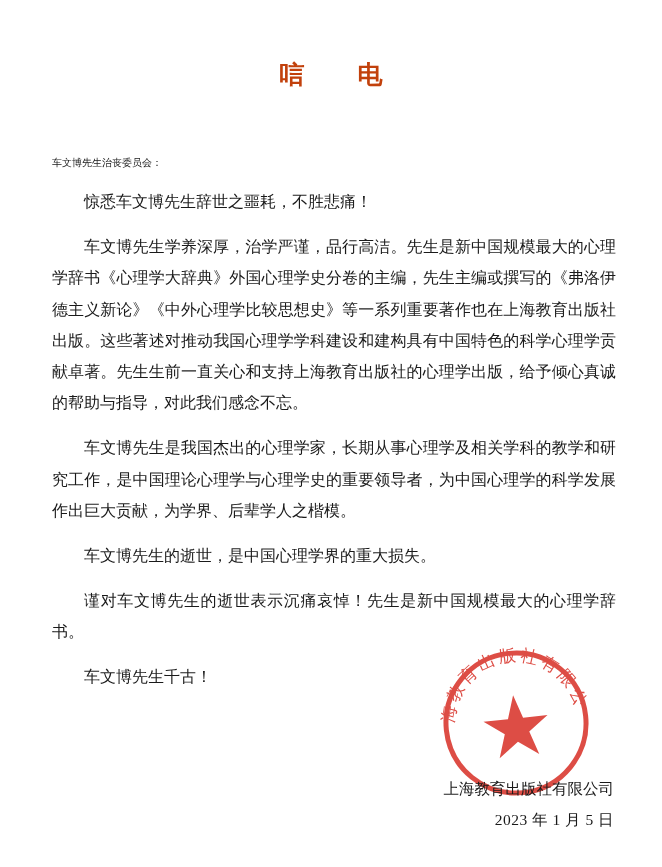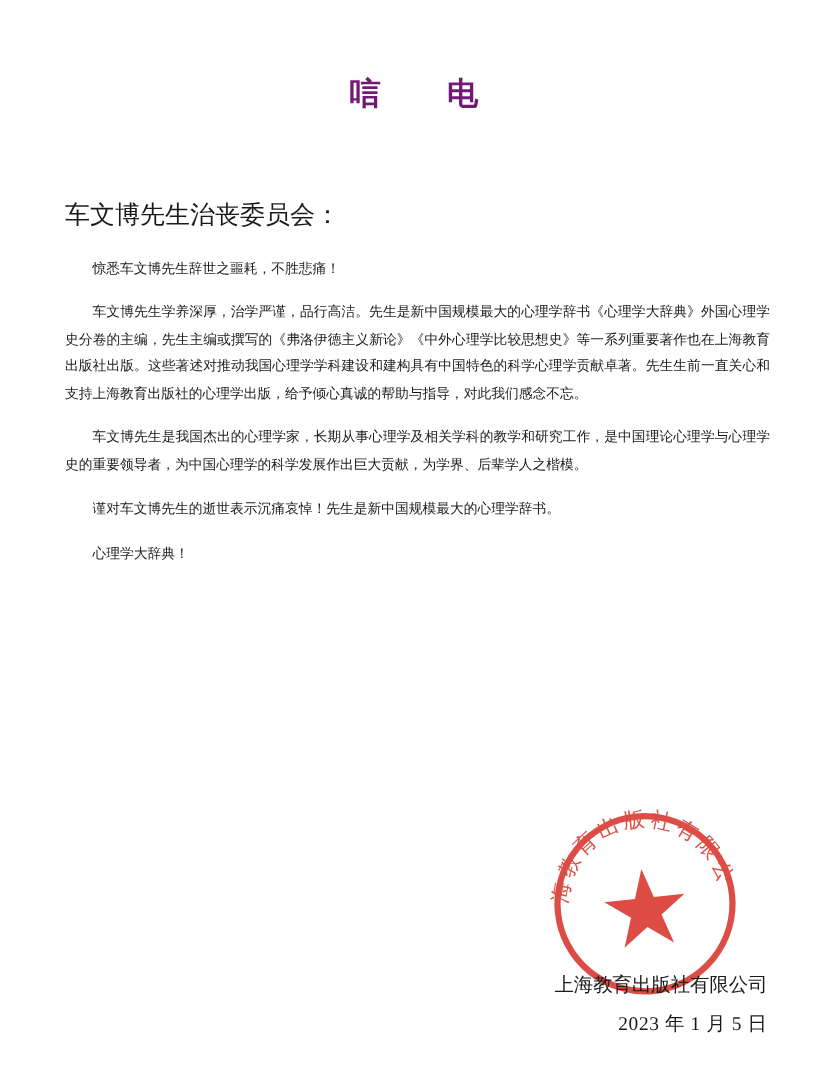--- a/index.html
+++ b/index.html
@@ -25,39 +25,39 @@
   }
 
   .doc-title {
     text-align: center;
     font-size: 25px;
     font-weight: bold;
     letter-spacing: 14px;
     margin: 0;
     padding-top: 58px;
     padding-left: 14px;
-    color: #701a75;
+    color: #c2410c;
     font-family: "DejaVu Serif", "Liberation Serif", serif;
   }
 
   .body-block {
     margin-top: 62px;
     padding-left: 52px;
     padding-right: 46px;
   }
 
   .salutation {
-    font-size: 20px;
+    font-size: 10px;
     line-height: 1.9;
     margin: 0 0 14px 0;
     text-align: left;
   }
 
   p.para {
-    font-size: 11px;
+    font-size: 16px;
     line-height: 1.95;
     margin: 0 0 14px 0;
     text-indent: 2em;
     text-align: justify;
     text-justify: inter-ideograph;
   }
 
   .signature-block {
     position: absolute;
     right: 48px;
@@ -101,22 +101,23 @@
 
   <h1 class="doc-title">唁　电</h1>
 
   <div class="body-block">
 
     <div class="salutation">车文博先生治丧委员会：</div>
 
     <p class="para">惊悉车文博先生辞世之噩耗，不胜悲痛！</p>
     <p class="para">车文博先生学养深厚，治学严谨，品行高洁。先生是新中国规模最大的心理学辞书《心理学大辞典》外国心理学史分卷的主编，先生主编或撰写的《弗洛伊德主义新论》《中外心理学比较思想史》等一系列重要著作也在上海教育出版社出版。这些著述对推动我国心理学学科建设和建构具有中国特色的科学心理学贡献卓著。先生生前一直关心和支持上海教育出版社的心理学出版，给予倾心真诚的帮助与指导，对此我们感念不忘。</p>
     <p class="para">车文博先生是我国杰出的心理学家，长期从事心理学及相关学科的教学和研究工作，是中国理论心理学与心理学史的重要领导者，为中国心理学的科学发展作出巨大贡献，为学界、后辈学人之楷模。</p>
+    <p class="para">车文博先生的逝世，是中国心理学界的重大损失。</p>
     <p class="para">谨对车文博先生的逝世表示沉痛哀悼！先生是新中国规模最大的心理学辞书。</p>
-    <p class="para">心理学大辞典！</p>
+    <p class="para">车文博先生千古！</p>
 
   </div>
 
   <div class="seal">
     <svg viewBox="0 0 176 176" xmlns="http://www.w3.org/2000/svg">
       <defs>
         <path id="sealArcTop" d="M 26,88 A 62,62 0 0 1 150,88"></path>
         <path id="sealArcBottom" d="M 32,88 A 56,56 0 0 0 144,88"></path>
       </defs>
       <g transform="rotate(-6 88 88)">

